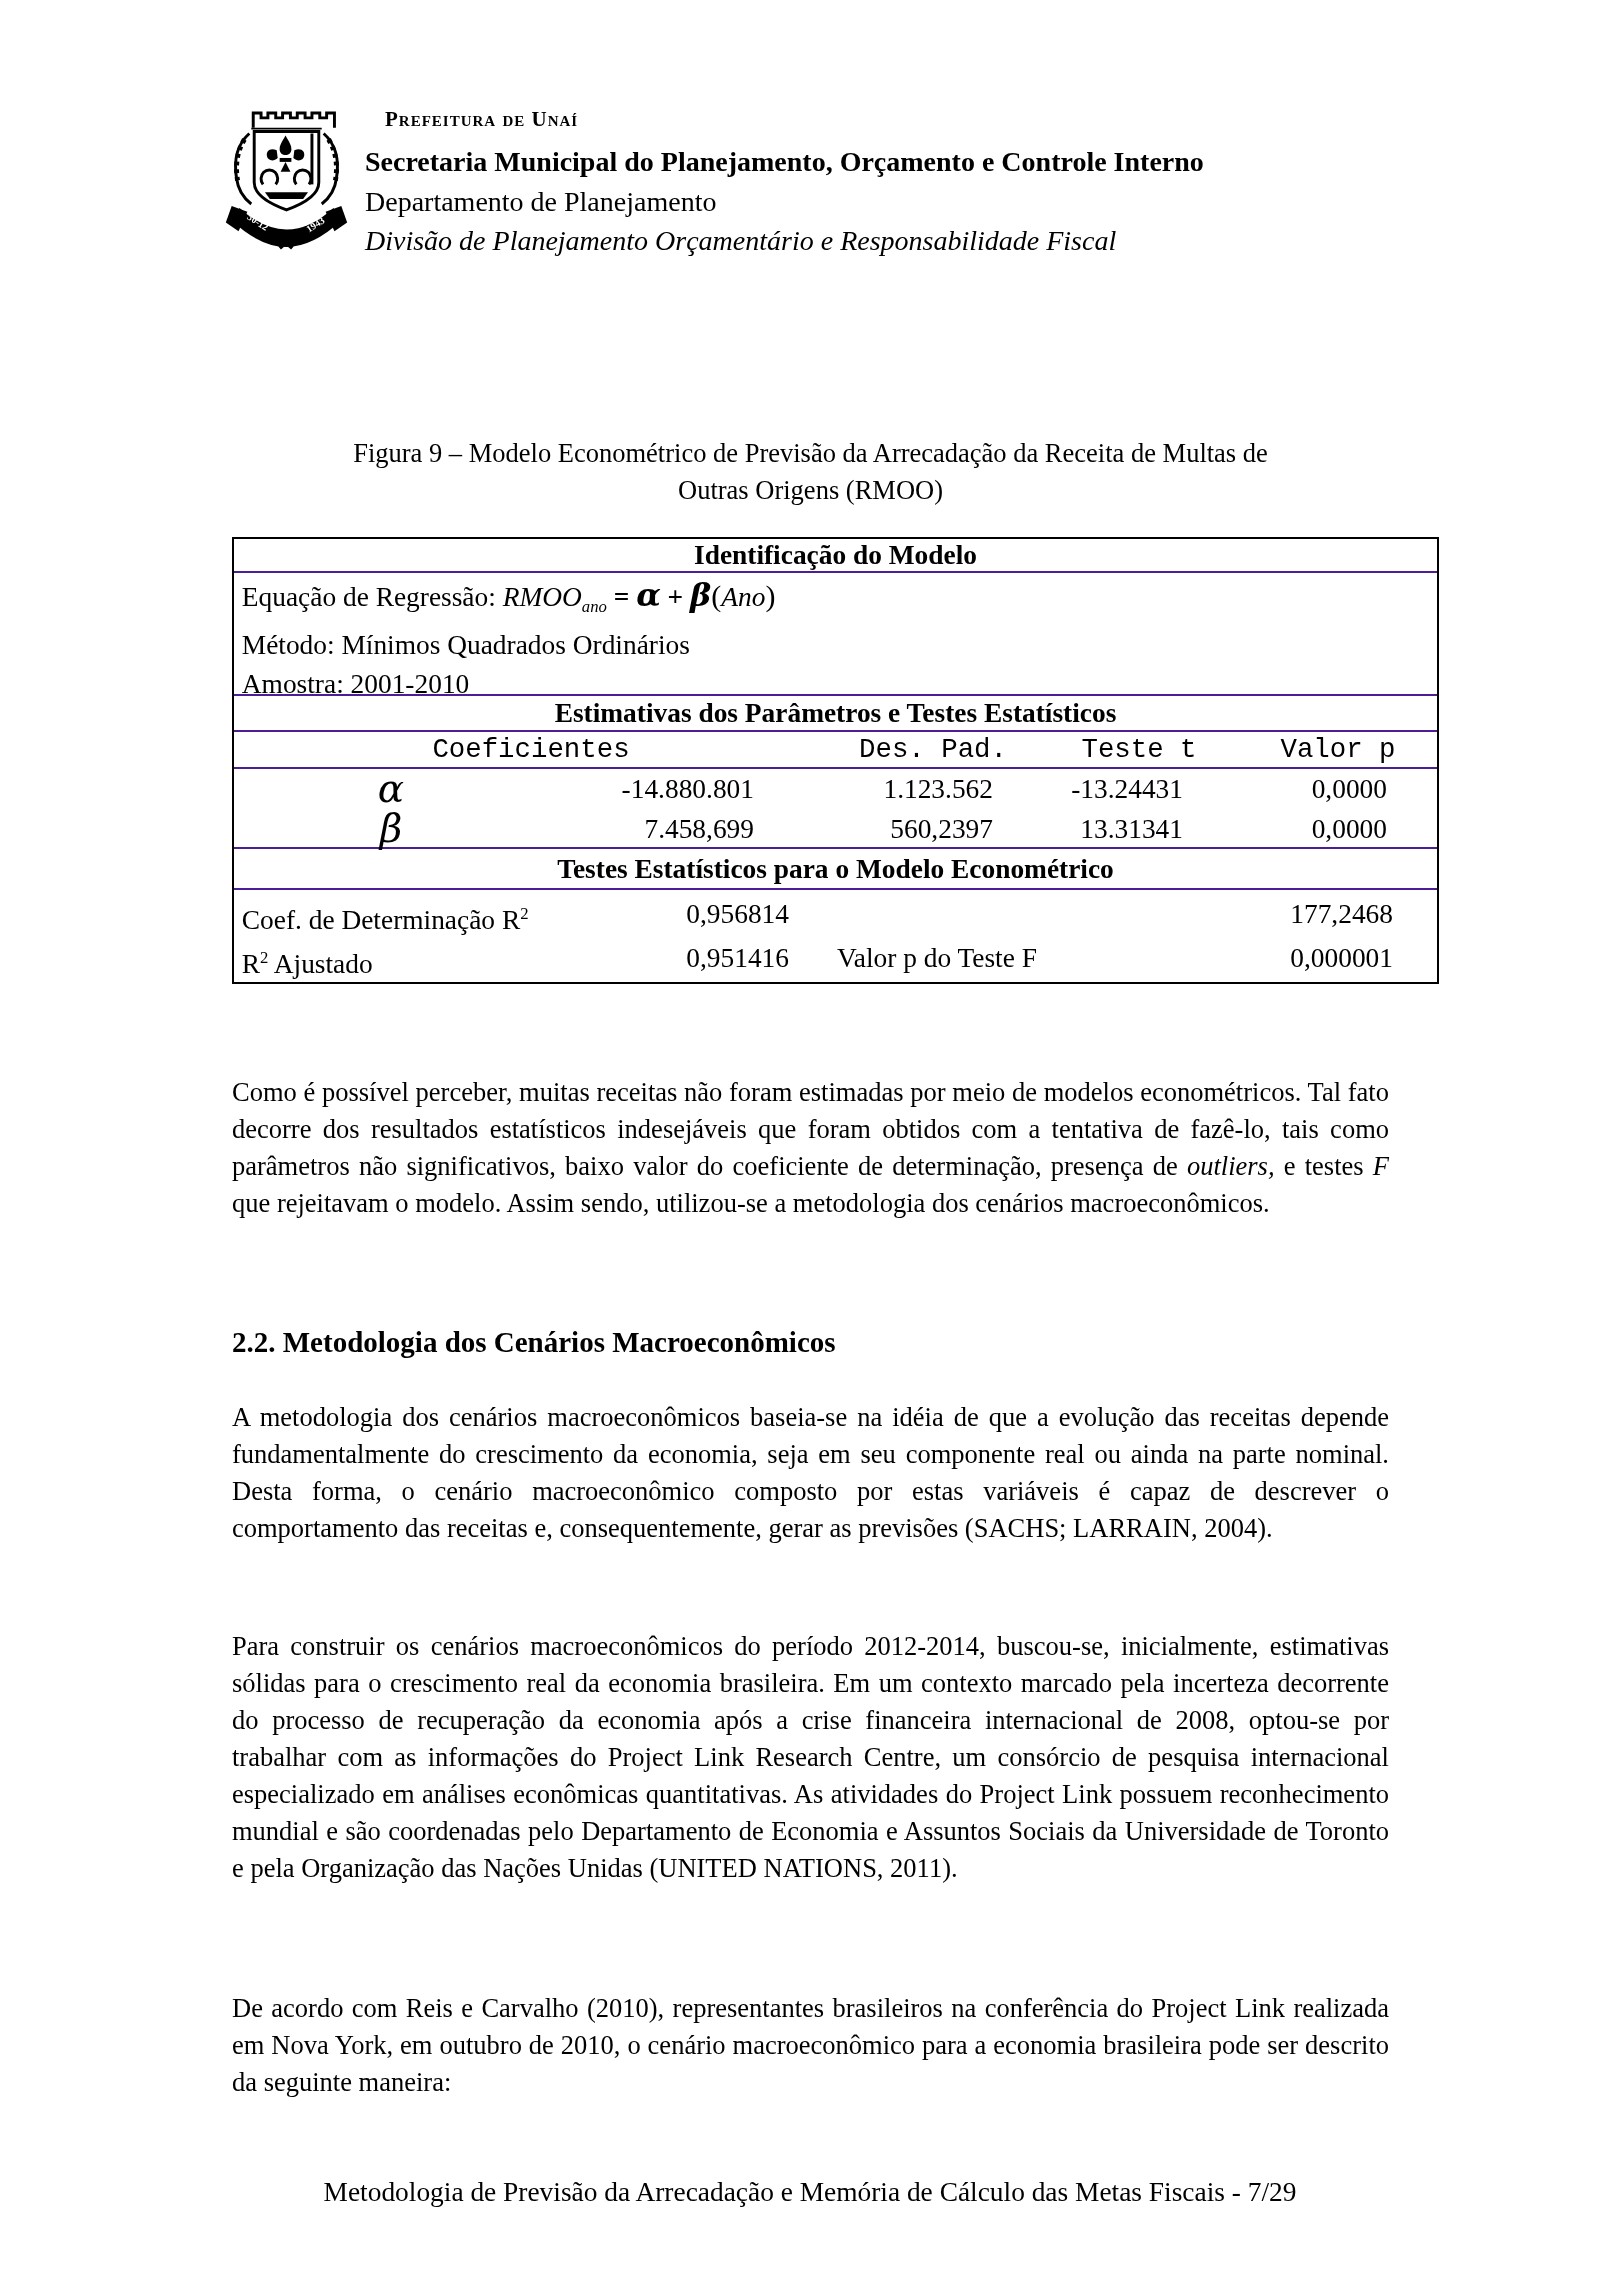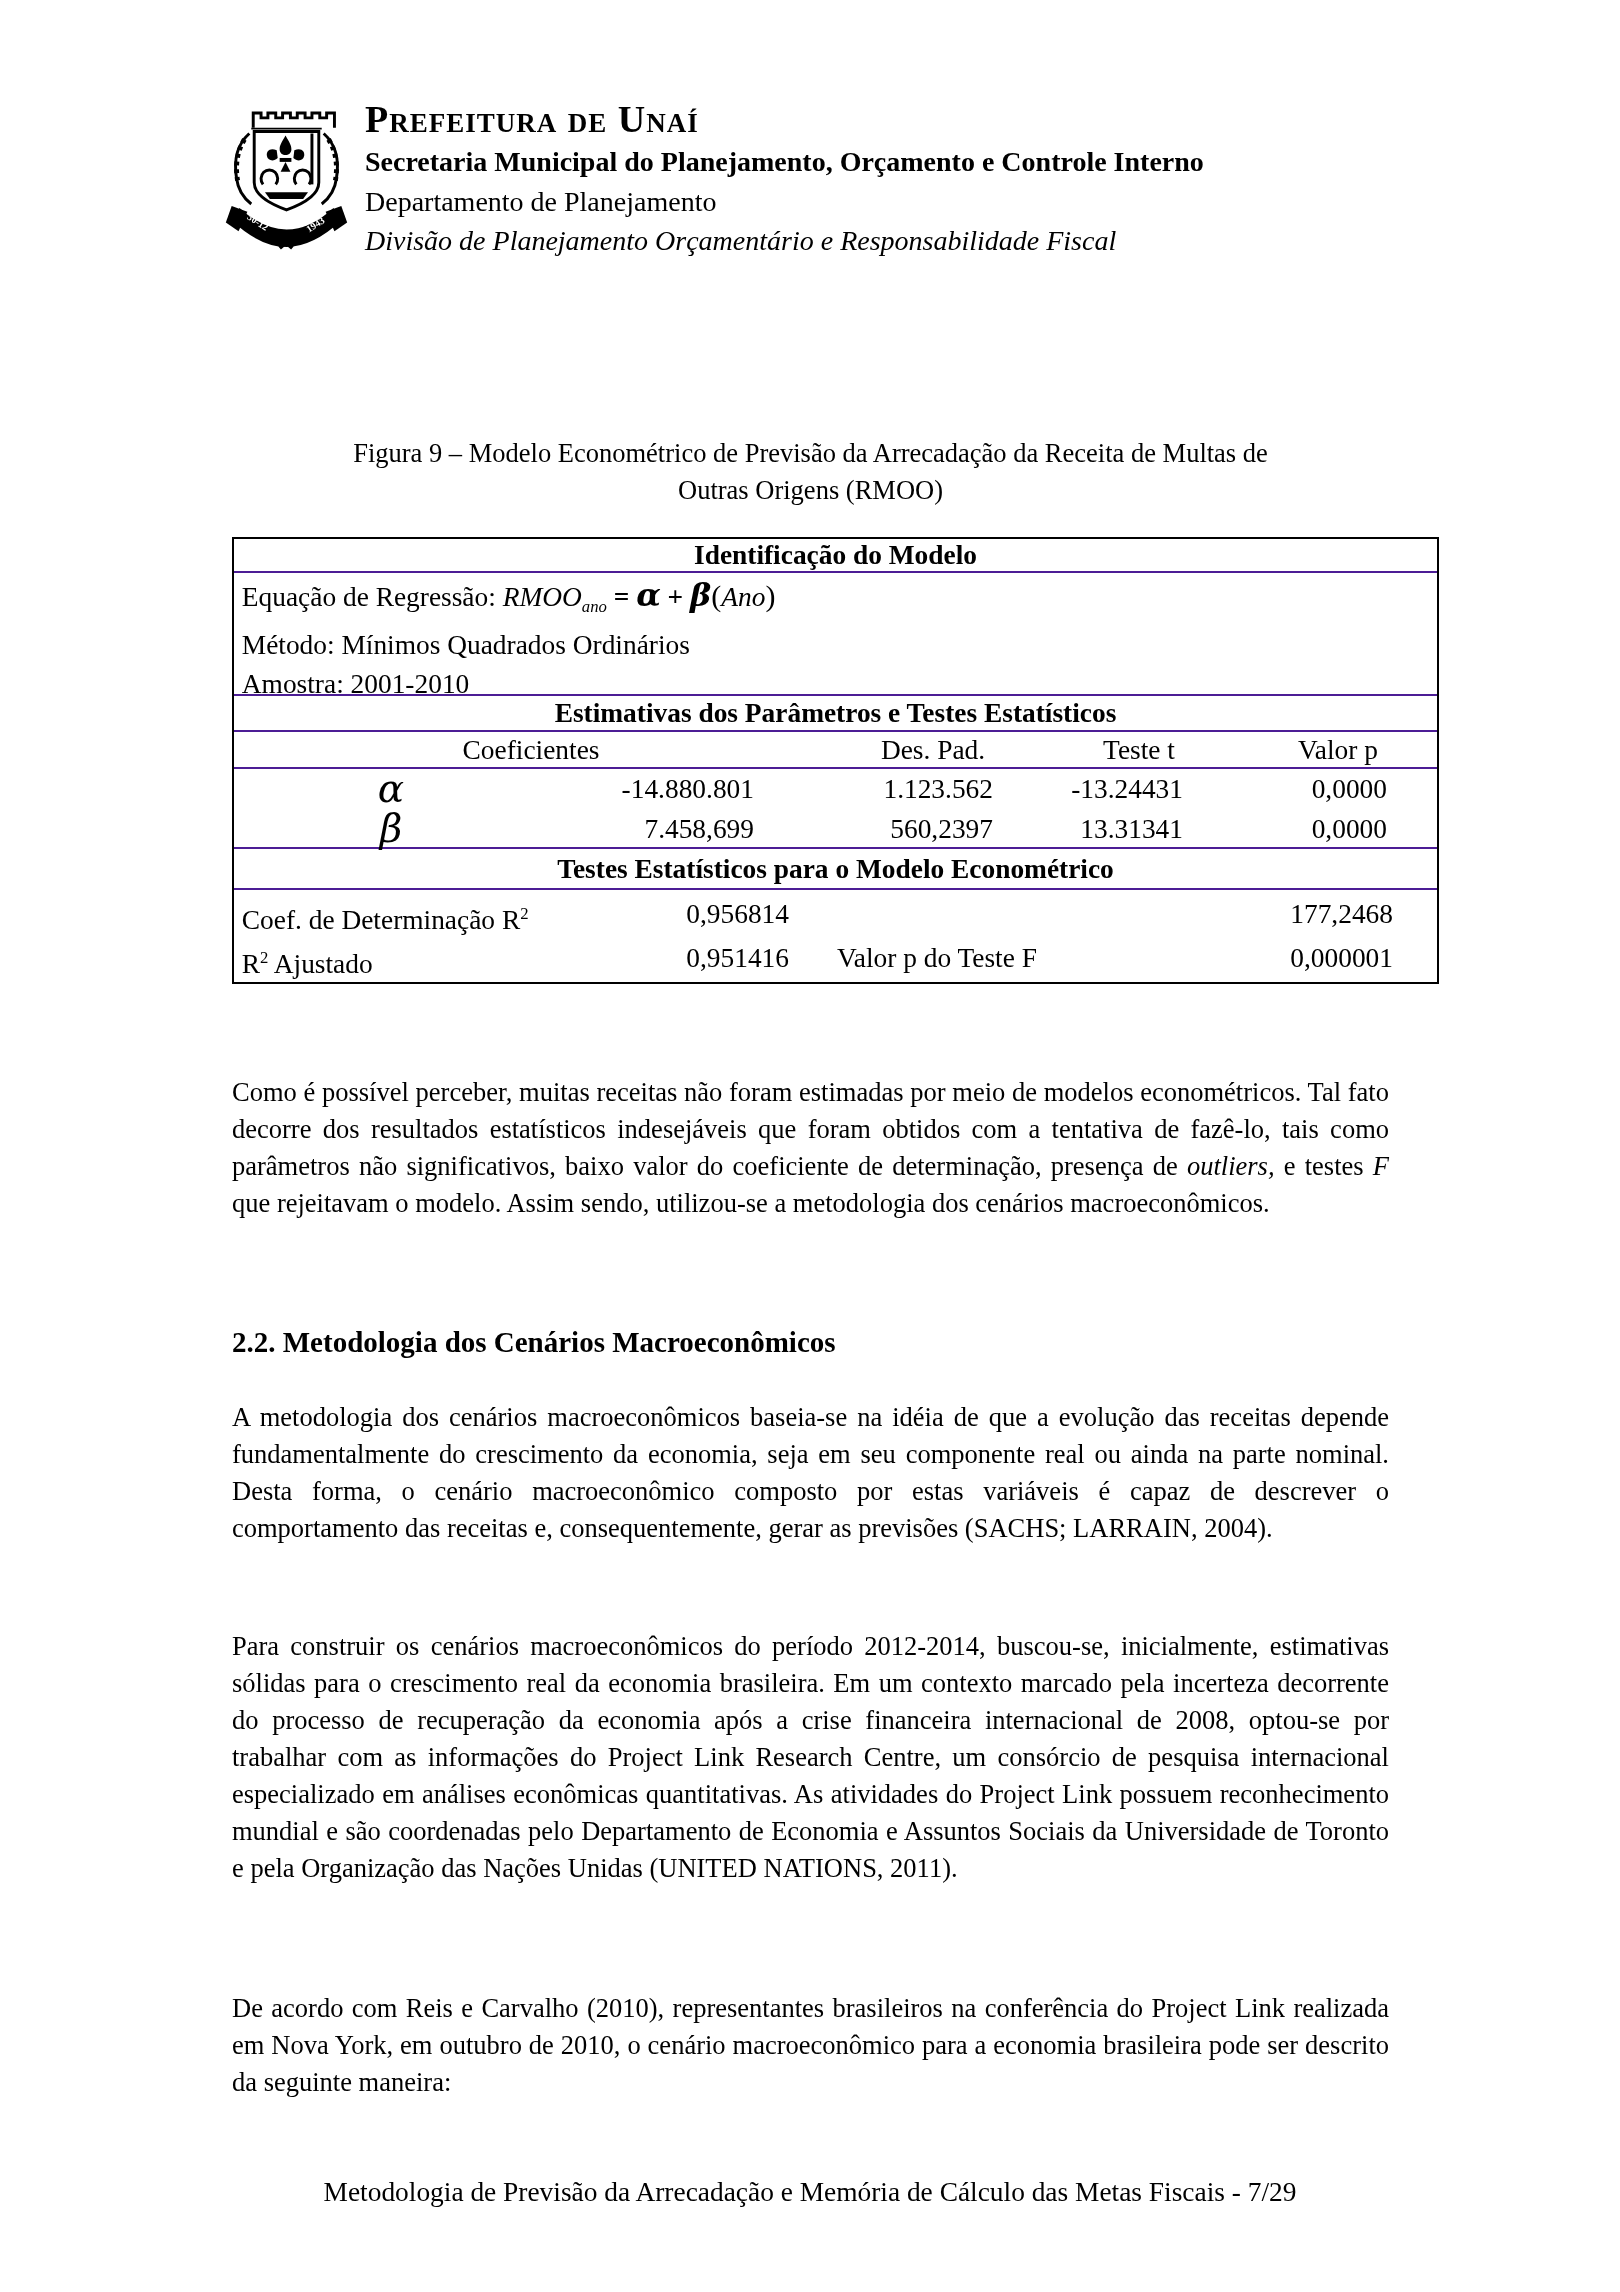--- a/index.html
+++ b/index.html
@@ -3,37 +3,37 @@
 <meta charset="utf-8">
 <style>
   html,body{margin:0;padding:0;background:#fff;}
   .page{
     position:relative;width:1620px;height:2293px;background:#ffffff;
     font-family:"Liberation Serif","DejaVu Serif",serif;color:#000;overflow:hidden;
   }
   
   .crest{position:absolute;left:218px;top:106px;width:137px;height:147px;}
   .lh-text{position:absolute;left:365px;top:98px;}
-  .lh1{font-size:38px;font-weight:bold;font-variant:small-caps;letter-spacing:1px;line-height:43px;}
+  .lh1{font-size:21px;font-weight:bold;font-variant:small-caps;letter-spacing:1px;line-height:43px;margin-left:20px;}
   .lh2{font-size:28px;font-weight:bold;line-height:41px;}
   .lh3{font-size:28px;line-height:39px;}
   .lh4{font-size:28px;font-style:italic;line-height:39px;}
   
   .caption{position:absolute;left:232px;top:435px;width:1157px;text-align:center;
     font-size:26.5px;line-height:37px;}
   
   .mtable{position:absolute;left:232px;top:537px;width:1207px;border:2px solid #000;
     box-sizing:border-box;font-size:27.4px;}
   .trow{position:relative;border-bottom:2px solid #4c1d95;box-sizing:border-box;}
   .trow:last-child{border-bottom:none;}
   .t-sec{font-weight:bold;text-align:center;}
   .sec1{height:34px;line-height:33px;}
   .t-id{height:123px;padding:2.9px 0 0 7.8px;line-height:39px;}
   .sec2{height:36px;line-height:35px;}
-  .t-cols{height:37px;line-height:36px;}
+  .t-cols{height:37px;line-height:36px;font-family:Liberation Mono, monospace;}
   .t-data{height:80px;}
   .prow{position:relative;height:40px;line-height:40px;}
   .sec3{height:41px;line-height:40px;}
   .t-tests{height:92px;padding-top:2px;border-radius:13px;}
   .test-row{position:relative;height:44px;line-height:44px;}
   .cell{position:absolute;top:0;height:100%;white-space:nowrap;}
   
   .hc1{left:0;width:594px;text-align:center;}
   .hc2{left:594px;width:210px;text-align:center;}
   .hc3{left:804px;width:202px;text-align:center;}

